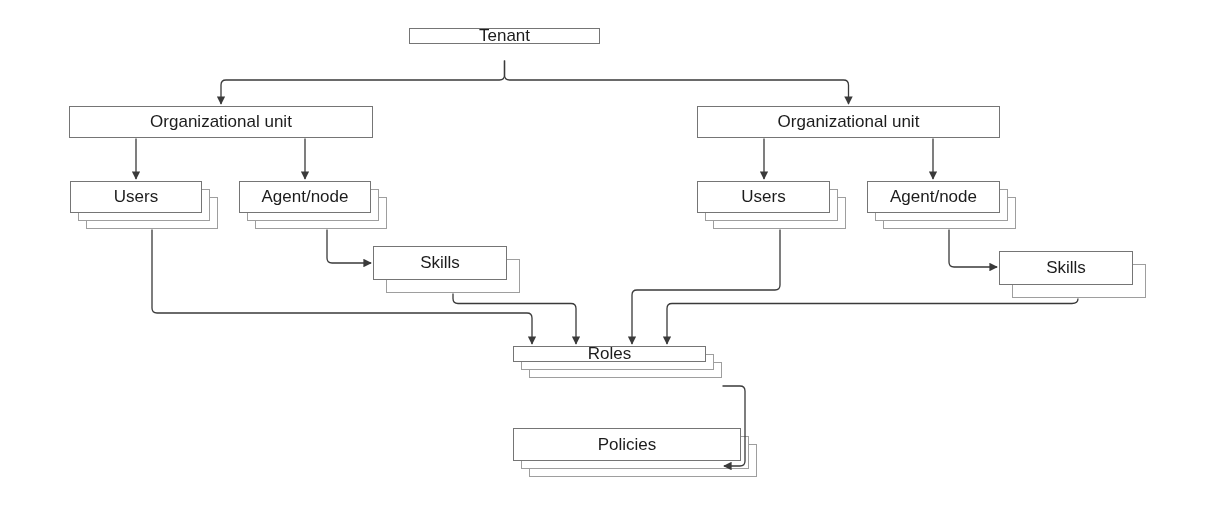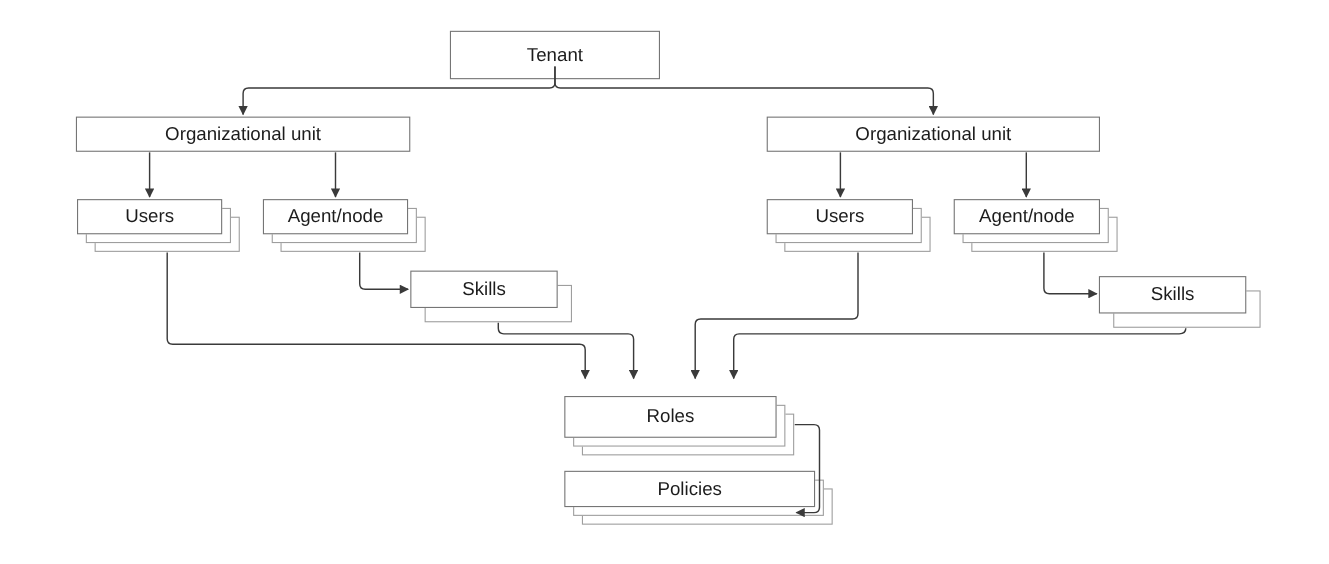--- a/index.html
+++ b/index.html
@@ -53,21 +53,21 @@
     <path class="edge" marker-end="url(#arw)" d="M 949 229.5 L 949 262 Q 949 267 954 267 L 997 267"></path>
 
     <path class="edge" marker-end="url(#arw)" d="M 152 229.5 L 152 308 Q 152 313 157 313 L 527 313 Q 532 313 532 318 L 532 344"></path>
     <path class="edge" marker-end="url(#arw)" d="M 453 293.5 L 453 298.5 Q 453 303.5 458 303.5 L 571 303.5 Q 576 303.5 576 308.5 L 576 344"></path>
     <path class="edge" marker-end="url(#arw)" d="M 780 229.5 L 780 285 Q 780 290 775 290 L 637 290 Q 632 290 632 295 L 632 344"></path>
     <path class="edge" marker-end="url(#arw)" d="M 1078 298.5 Q 1078 303.5 1072 303.5 L 672 303.5 Q 667 303.5 667 308.5 L 667 344"></path>
 
     <path class="edge" marker-end="url(#arw)" d="M 722.5 386 L 740 386 Q 745 386 745 391 L 745 461 Q 745 466 740 466 L 724 466"></path>
   </svg>
 
-  <div class="node" style="left:409px;top:28px;width:191px;height:44px">
+  <div class="node" style="left:409px;top:28px;width:191px;height:16px">
     <div class="front">Tenant</div>
   </div>
 
   <div class="node" style="left:69px;top:106px;width:304px;height:32px">
     <div class="front">Organizational unit</div>
   </div>
 
   <div class="node" style="left:697px;top:106px;width:303px;height:32px">
     <div class="front">Organizational unit</div>
   </div>
@@ -99,21 +99,21 @@
   <div class="node stack2" style="left:373px;top:246px;width:134px;height:34px">
     <div class="layer l2"></div>
     <div class="front">Skills</div>
   </div>
 
   <div class="node stack2" style="left:999px;top:251px;width:134px;height:34px">
     <div class="layer l2"></div>
     <div class="front">Skills</div>
   </div>
 
-  <div class="node stack3" style="left:513px;top:360px;width:193px;height:38px">
+  <div class="node stack3" style="left:513px;top:346px;width:193px;height:16px">
     <div class="layer l3"></div>
     <div class="layer l2"></div>
     <div class="front">Roles</div>
   </div>
 
   <div class="node stack3" style="left:513px;top:428px;width:228px;height:33px">
     <div class="layer l3"></div>
     <div class="layer l2"></div>
     <div class="front">Policies</div>
   </div>

